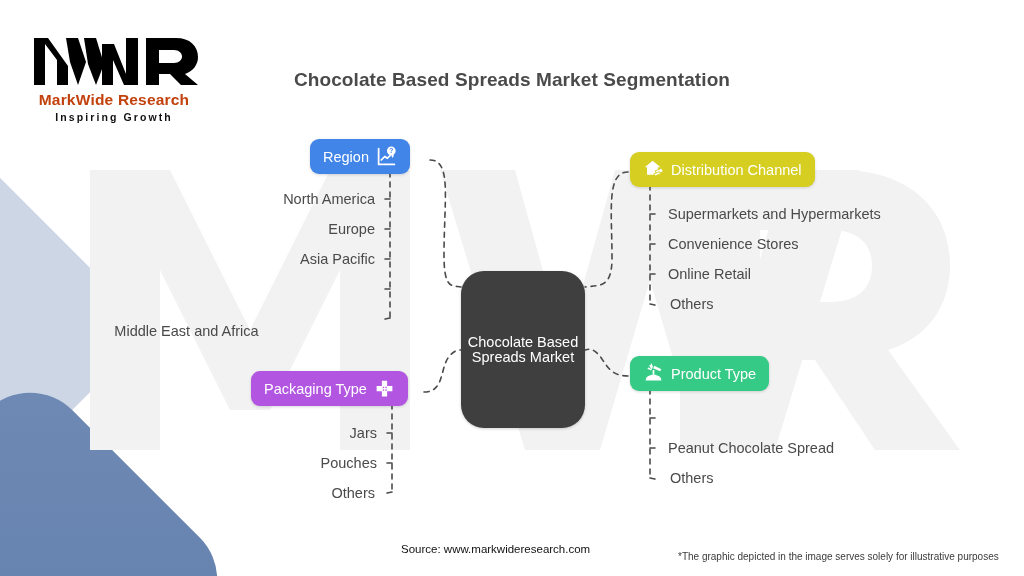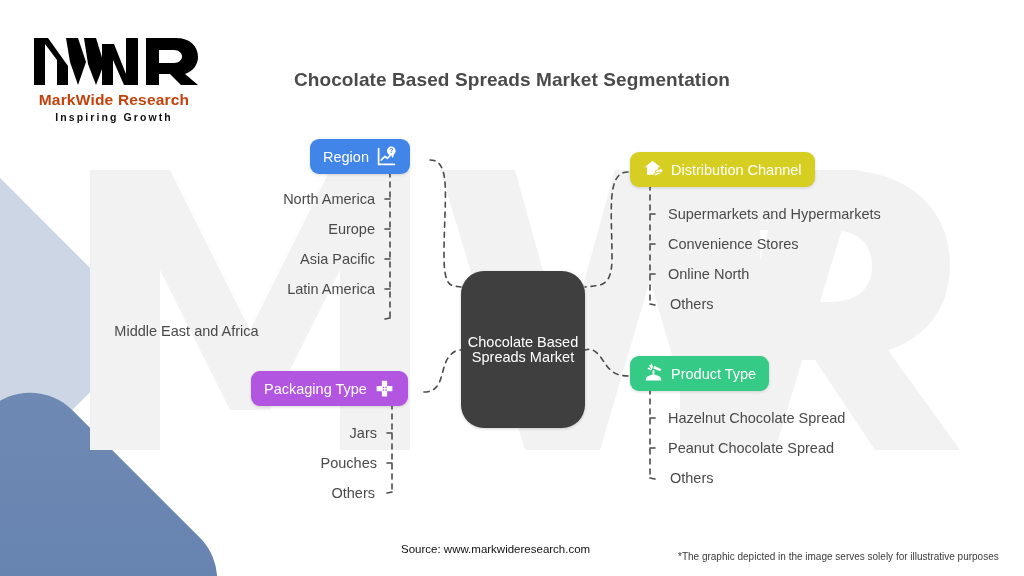--- a/index.html
+++ b/index.html
@@ -265,32 +265,30 @@
       <rect x="11" y="8" width="2" height="5.5" fill="#ffffff"></rect>
       <path d="M13 3 L21 7 L19.5 9.5 L11.5 6 Z" fill="#ffffff"></path>
       <path d="M8 3 L10 6 M6 6 L9 7.5 M9.5 1.5 L10.5 4.5" stroke="#ffffff" stroke-width="1.6" stroke-linecap="round"></path>
     </svg>
     <span>Product Type</span>
   </div>
 
   <div class="leaf leaf-left" style="left:0; width:375px; top:191px;">North America</div>
   <div class="leaf leaf-left" style="left:0; width:375px; top:221px;">Europe</div>
   <div class="leaf leaf-left" style="left:0; width:375px; top:251px;">Asia Pacific</div>
-  <div class="leaf leaf-left" style="left:0; width:375px; top:281px;">Latin America</div>
   <div class="leaf leaf-left" style="left:0; width:373px; top:323px;text-align:center;">Middle East and Africa</div>
 
   <div class="leaf leaf-left" style="left:0; width:377px; top:425px;">Jars</div>
   <div class="leaf leaf-left" style="left:0; width:377px; top:455px;">Pouches</div>
   <div class="leaf leaf-left" style="left:0; width:375px; top:485px;">Others</div>
 
   <div class="leaf leaf-right" style="left:668px; top:206px;">Supermarkets and Hypermarkets</div>
   <div class="leaf leaf-right" style="left:668px; top:236px;">Convenience Stores</div>
-  <div class="leaf leaf-right" style="left:668px; top:266px;">Online North</div>
+  <div class="leaf leaf-right" style="left:668px; top:266px;">Online Retail</div>
   <div class="leaf leaf-right" style="left:670px; top:296px;">Others</div>
 
-  <div class="leaf leaf-right" style="left:668px; top:410px;">Hazelnut Chocolate Spread</div>
   <div class="leaf leaf-right" style="left:668px; top:440px;">Peanut Chocolate Spread</div>
   <div class="leaf leaf-right" style="left:670px; top:470px;">Others</div>
 
   <div class="source">Source: www.markwideresearch.com</div>
   <div class="disclaimer">*The graphic depicted in the image serves solely for illustrative purposes</div>
 
 </div>
 
 </body></html>

